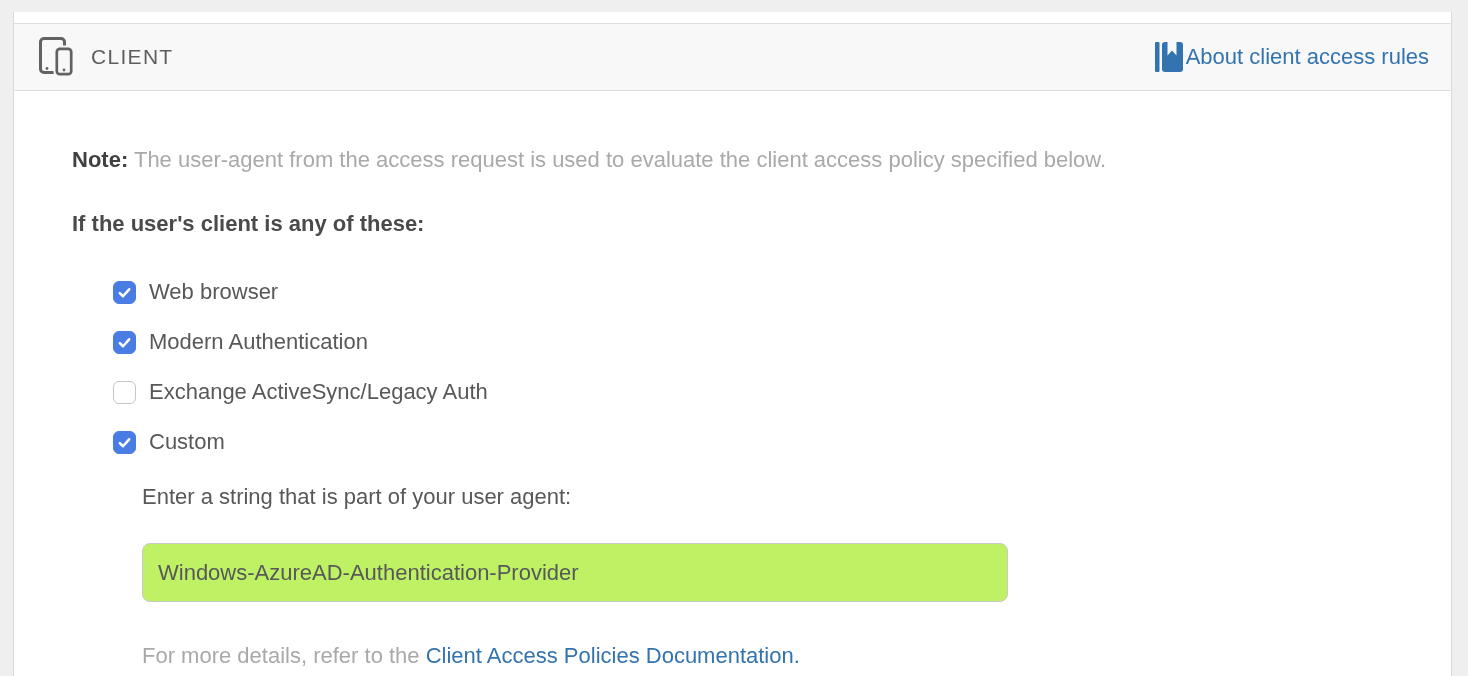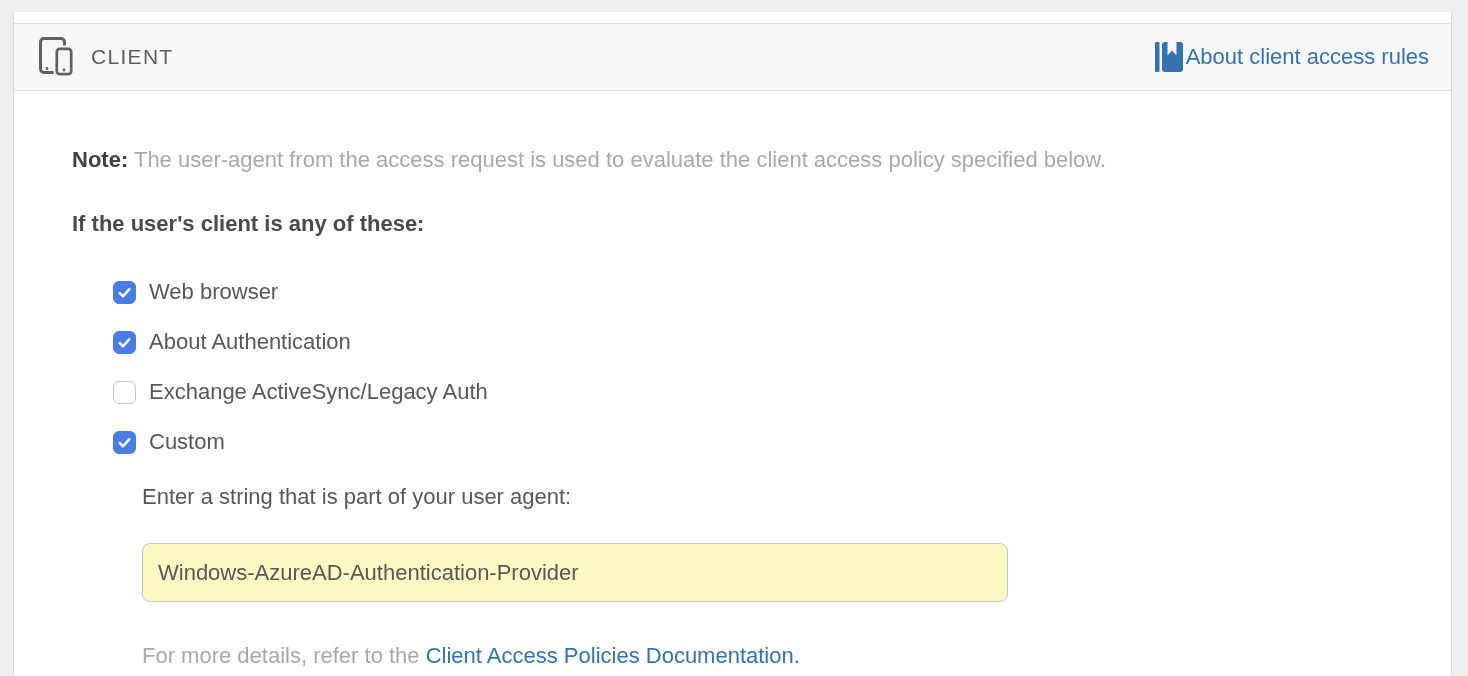--- a/index.html
+++ b/index.html
@@ -49,21 +49,21 @@
   .cb-box.checked { background:var(--accent-blue,#4a7de4); border-color:var(--accent-blue,#4a7de4); }
   .cb-label { margin-left:13px; font-size:22px; color:#57585a; white-space:nowrap; }
 
   .custom-block { margin-left:70px; }
   .input-label { margin-top:31px; font-size:22px; line-height:24px; color:#57585a; }
   .ua-input {
     display:block; margin-top:34px; width:866px; height:59px;
     border:1px solid #c9c9c9; border-radius:8px;
     padding:0 15px; font-size:22px; color:#58585a;
     font-family:"Liberation Sans", sans-serif;
-    background:#fef9c3; outline:none;
+    background:#bef264; outline:none;
   }
   .footer-note { margin-top:42px; font-size:22px; line-height:24px; color:var(--note-gray,#a9a9a9); }
   .doc-link { color:var(--link-blue,#3373af); text-decoration:none; cursor:pointer; }
 </style>
 </head>
 <body>
 
 <div class="panel">
 
   <div class="section-header">
@@ -107,21 +107,21 @@
             </svg>
           </span>
           <span class="cb-label">Web browser</span>
         </div>
         <div class="cb-row">
           <span class="cb-box checked">
             <svg width="15" height="15" viewBox="0 0 16 16">
               <path d="M3 8.6 L6.4 12 L13 4.6" fill="none" stroke="#ffffff" stroke-width="2.7" stroke-linecap="round" stroke-linejoin="round"></path>
             </svg>
           </span>
-          <span class="cb-label">About Authentication</span>
+          <span class="cb-label">Modern Authentication</span>
         </div>
         <div class="cb-row">
           <span class="cb-box"></span>
           <span class="cb-label">Exchange ActiveSync/Legacy Auth</span>
         </div>
         <div class="cb-row">
           <span class="cb-box checked">
             <svg width="15" height="15" viewBox="0 0 16 16">
               <path d="M3 8.6 L6.4 12 L13 4.6" fill="none" stroke="#ffffff" stroke-width="2.7" stroke-linecap="round" stroke-linejoin="round"></path>
             </svg>

